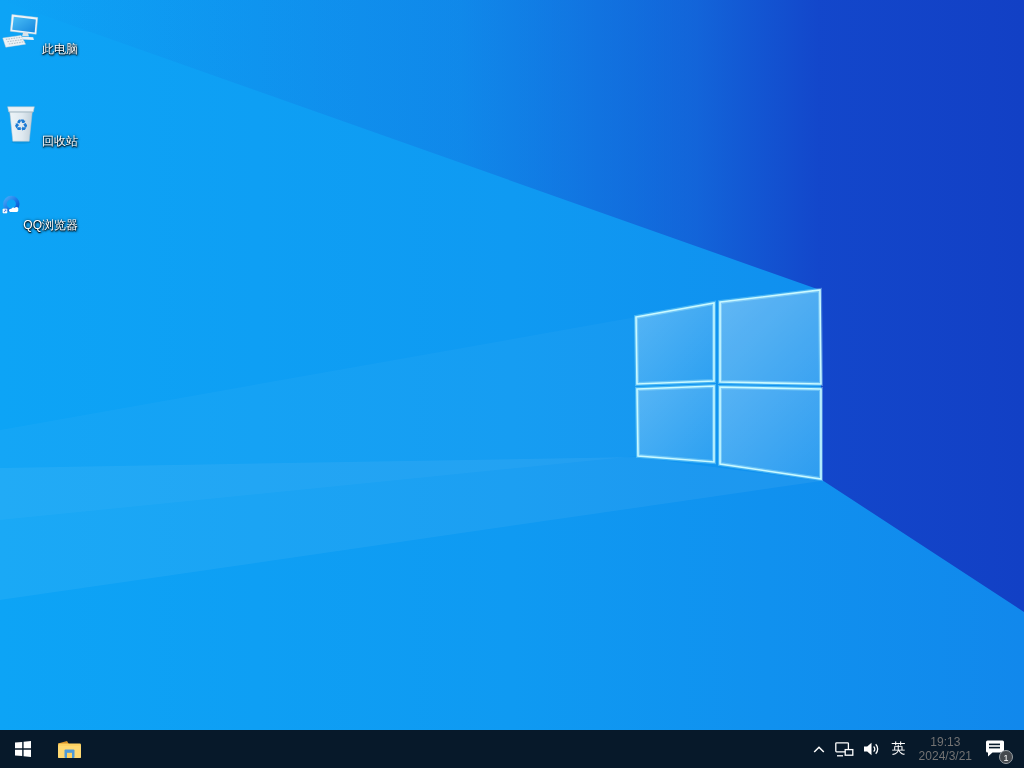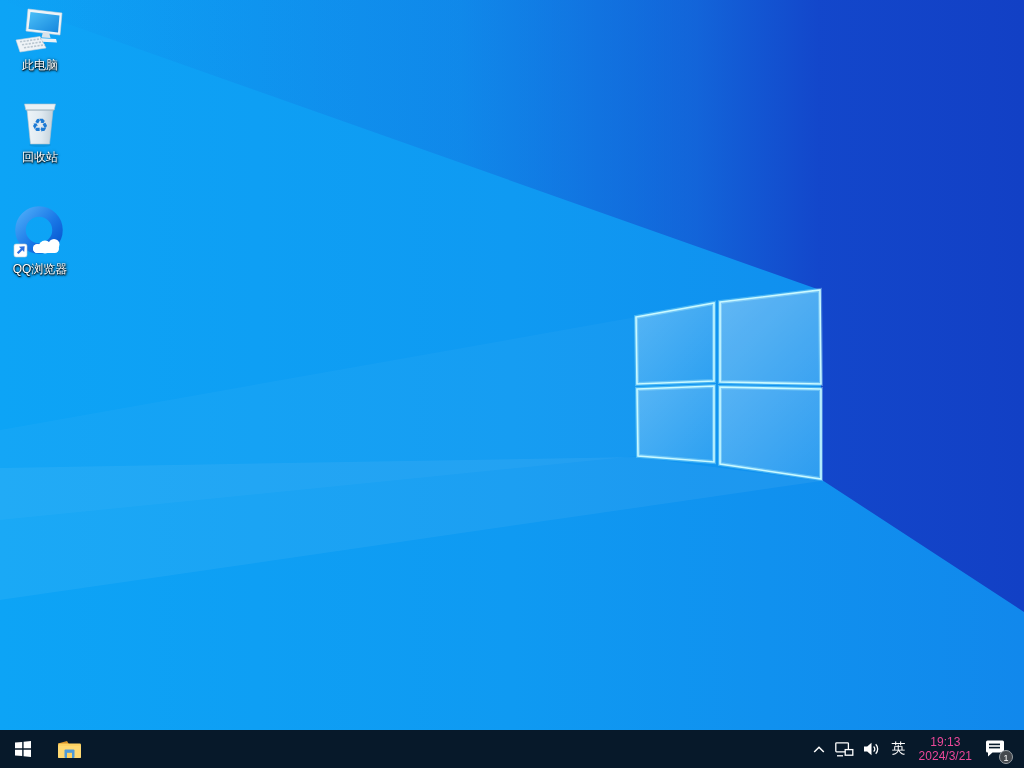--- a/index.html
+++ b/index.html
@@ -7,47 +7,47 @@
     width:1024px;height:768px;overflow:hidden;position:relative;
     font-family:"Liberation Sans","DejaVu Sans",sans-serif;
     background:#0f9df3;
   }
   
   #desktop{position:absolute;left:0;top:0;width:1024px;height:730px;overflow:hidden;}
   #wallpaper{position:absolute;left:0;top:0;}
   
   .dicon{
     position:absolute;left:2px;width:76px;
-    display:flex;flex-direction:column;align-items:center;gap:2px;
+    display:flex;align-items:flex-end;gap:2px;
     cursor:default;
   }
   .dicon .ilabel{
     color:#fff;font-size:12px;line-height:14px;text-align:center;
     text-shadow:0 1px 1px rgba(0,0,0,.9),0 0 3px rgba(0,0,0,.65),1px 1px 2px rgba(0,0,0,.8);
     white-space:nowrap;
   }
   #icon-this-pc{top:8px;}
   #icon-recycle{top:100px;}
-  #icon-qq{top:206px;}
+  #icon-qq{top:178px;}
   
   #taskbar{
     position:absolute;left:0;bottom:0;width:1024px;height:38px;
     background:#07192a;display:flex;align-items:stretch;z-index:10;
   }
   .tbtn{
     width:46px;height:38px;border:none;background:transparent;margin:0;padding:0;
     display:flex;align-items:center;justify-content:center;cursor:pointer;
   }
   #tray{margin-left:auto;display:flex;align-items:stretch;height:38px;padding-right:10px;}
   .trbtn{
     border:none;background:transparent;margin:0;padding:0 5px;height:38px;
     display:flex;align-items:center;justify-content:center;cursor:pointer;color:#fff;
   }
   #ime-indicator{font-size:14px;color:#fff;padding:0 7px;}
-  #clock-button{flex-direction:column;line-height:14px;font-size:12px;color:#ec4899;padding:16px 6px;min-width:64px;}
+  #clock-button{flex-direction:column;line-height:14px;font-size:12px;color:#737373;padding:16px 6px;min-width:64px;}
   #clock-button span{display:block;text-align:center;white-space:nowrap;}
   #action-center-button{position:relative;padding:0 8px 0 6px;}
   #notif-badge{
     position:absolute;right:1px;bottom:4px;width:14px;height:14px;border-radius:50%;
     background:#45494e;border:1px solid #9aa0a6;color:#fff;font-size:9px;line-height:14px;
     text-align:center;box-sizing:border-box;
   }
 </style>
 </head>
 <body>

